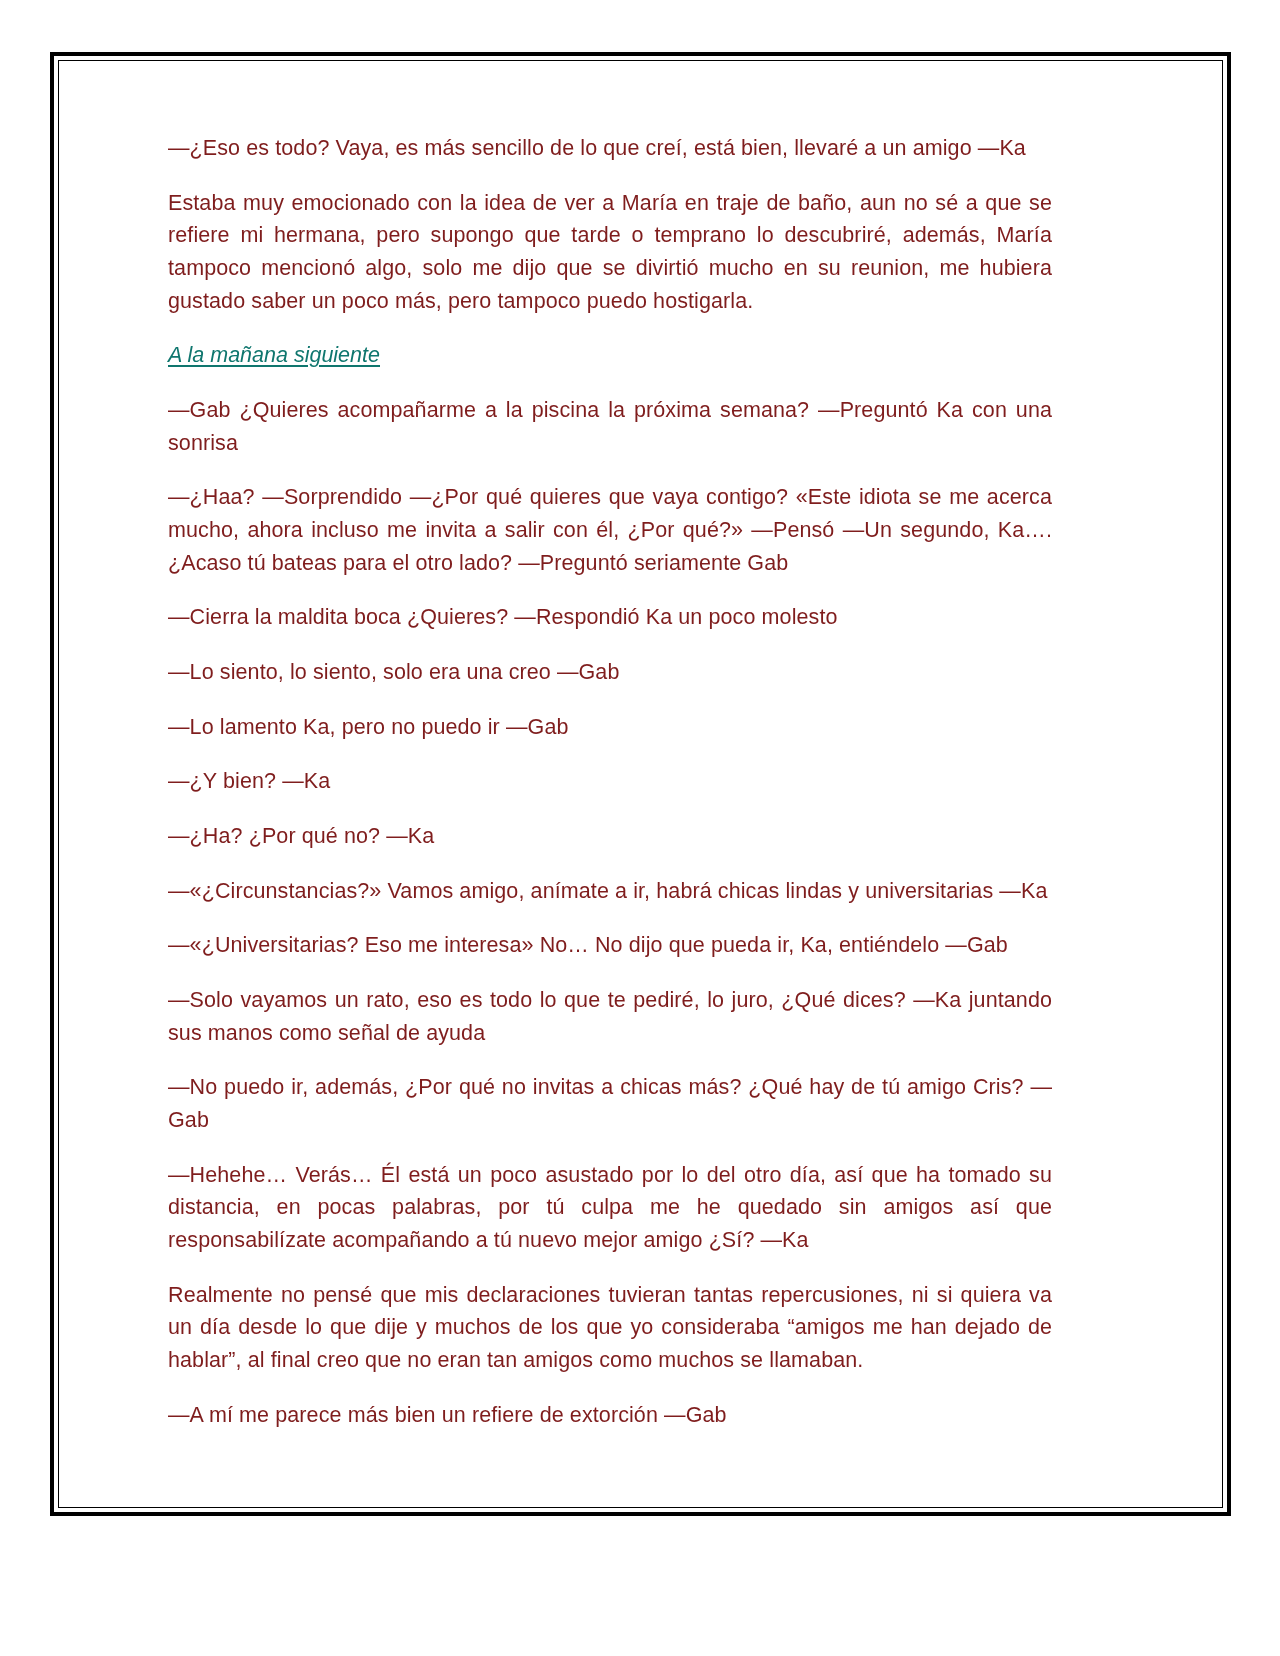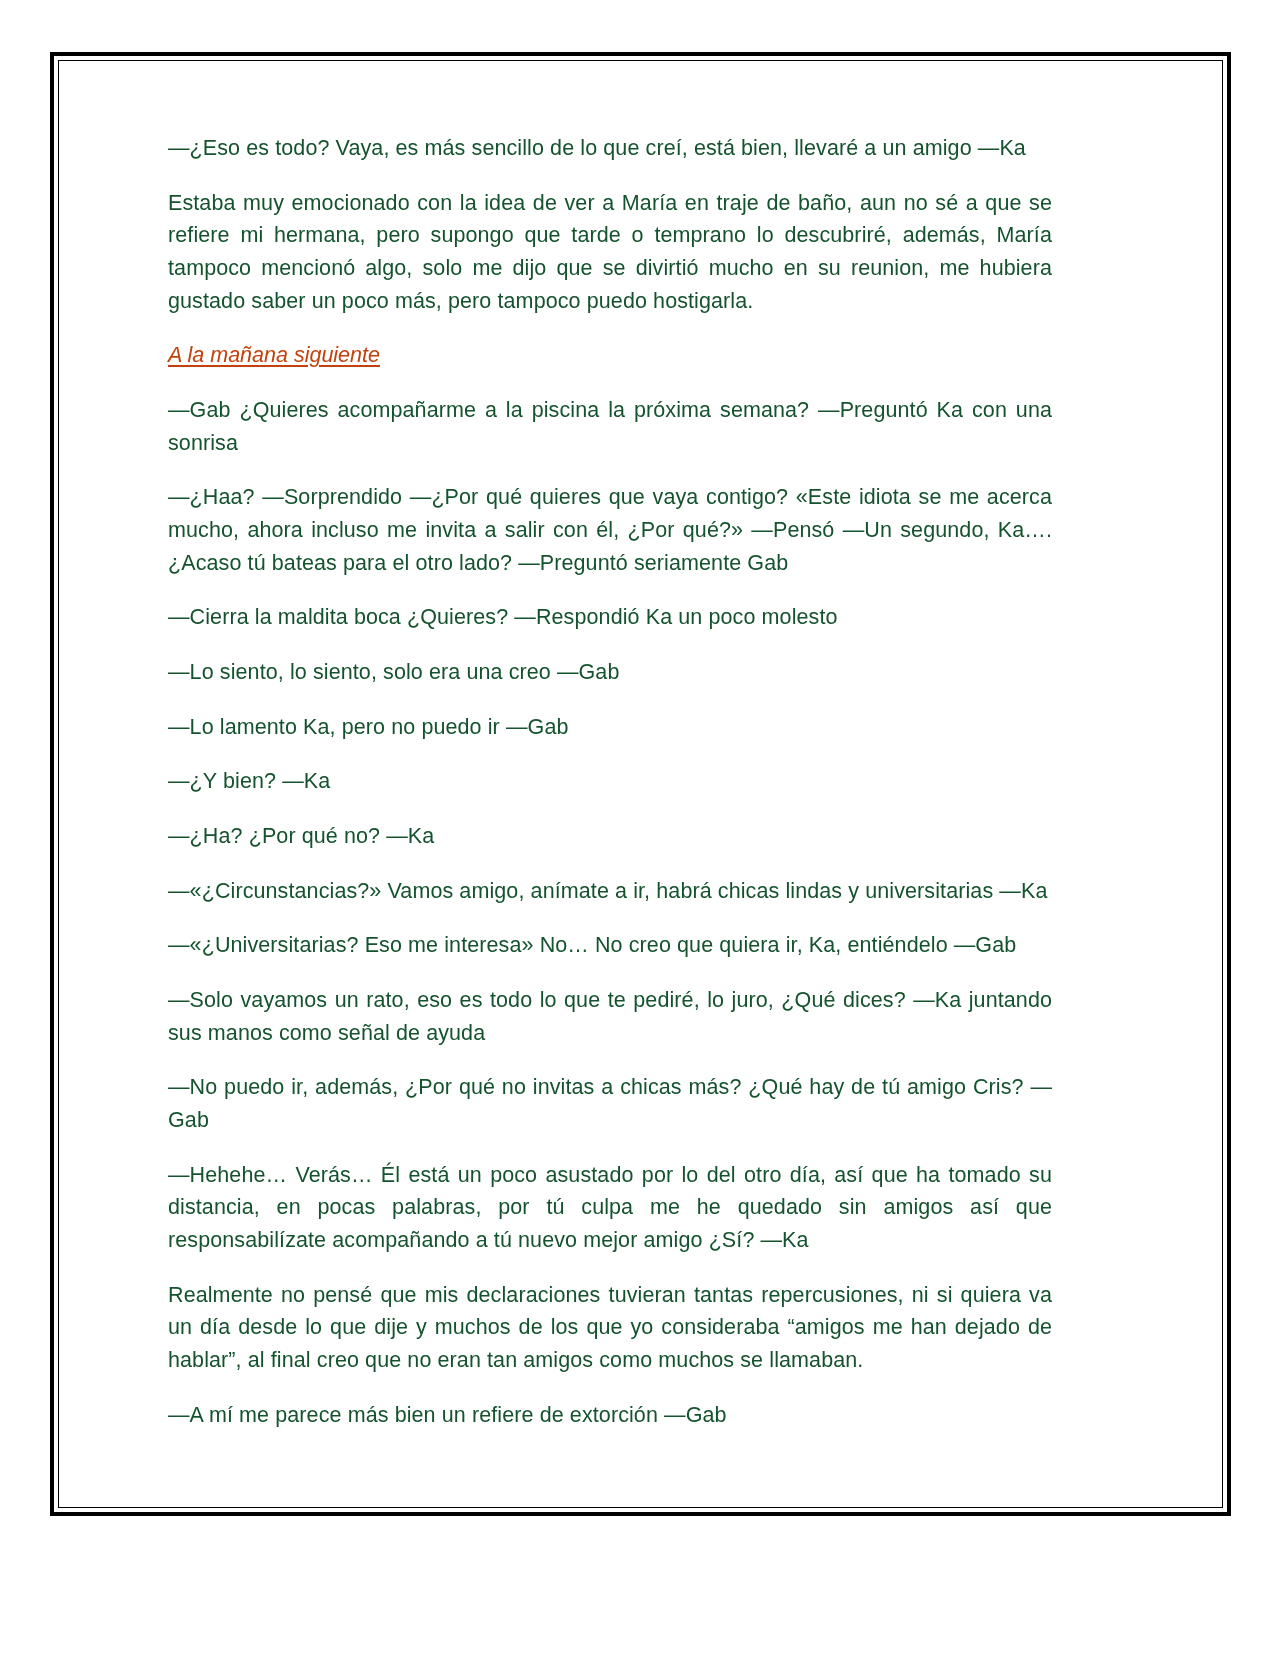--- a/index.html
+++ b/index.html
@@ -49,35 +49,35 @@
     position: absolute;
     left: 168px;
     top: 132px;
     width: 884px;
   }
 
   .para {
     margin: 0 0 22px 0;
     font-size: 21.5px;
     line-height: 1.52;
-    color: #14532d;
+    color: #7f1d1d;
     text-align: justify;
     text-justify: inter-word;
     letter-spacing: 0.1px;
   }
   .para:last-child {
     margin-bottom: 0;
   }
 
   
   .scene-heading {
     margin: 0 0 22px 0;
     font-size: 21.5px;
     line-height: 1.52;
-    color: #c2410c;
+    color: #0f766e;
     font-style: italic;
     text-decoration: underline;
     text-underline-offset: 3px;
     text-align: left;
     display: block;
   }
   .scene-heading .heading-text {
     font-style: italic;
     text-decoration: underline;
     text-underline-offset: 3px;
@@ -112,21 +112,21 @@
 
     <p class="para">—Lo lamento Ka, pero no puedo ir —Gab</p>
 
     <p class="para">—¿Y bien? —Ka</p>
 
     <p class="para">—¿Ha? ¿Por qué no? —Ka</p>
 
 
     <p class="para">—«¿Circunstancias?» Vamos amigo, anímate a ir, habrá chicas lindas y universitarias —Ka</p>
 
-    <p class="para">—«¿Universitarias? Eso me interesa» No… No creo que quiera ir, Ka, entiéndelo —Gab</p>
+    <p class="para">—«¿Universitarias? Eso me interesa» No… No dijo que pueda ir, Ka, entiéndelo —Gab</p>
 
     <p class="para">—Solo vayamos un rato, eso es todo lo que te pediré, lo juro, ¿Qué dices? —Ka juntando sus manos como señal de ayuda</p>
 
     <p class="para">—No puedo ir, además, ¿Por qué no invitas a chicas más? ¿Qué hay de tú amigo Cris? —Gab</p>
 
     <p class="para"> —Hehehe… Verás… Él está un poco asustado por lo del otro día, así que ha tomado su distancia, en pocas palabras, por tú culpa me he quedado sin amigos así que responsabilízate acompañando a tú nuevo mejor amigo ¿Sí? —Ka</p>
 
     <p class="para">Realmente no pensé que mis declaraciones tuvieran tantas repercusiones, ni si quiera va un día desde lo que dije y muchos de los que yo consideraba “amigos me han dejado de hablar”, al final creo que no eran tan amigos como muchos se llamaban.</p>
 
     <p class="para">—A mí me parece más bien un refiere de extorción —Gab</p>

